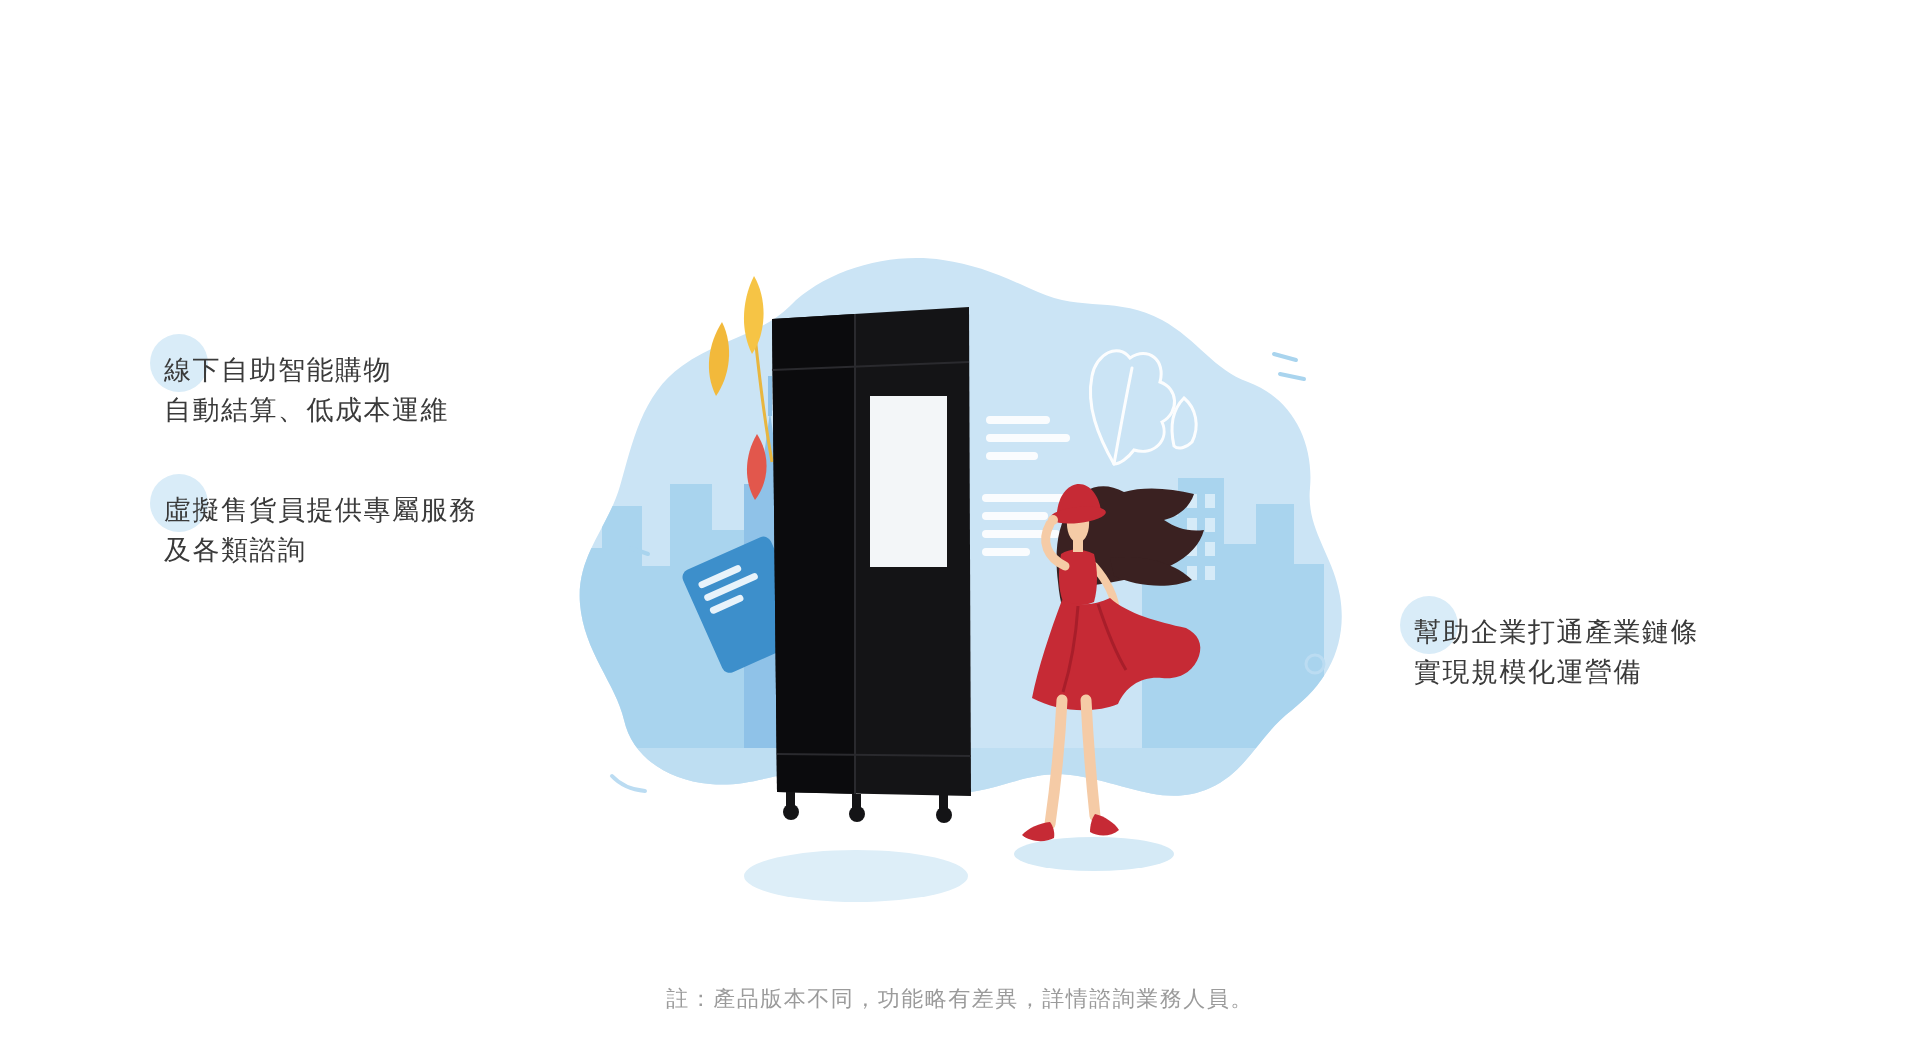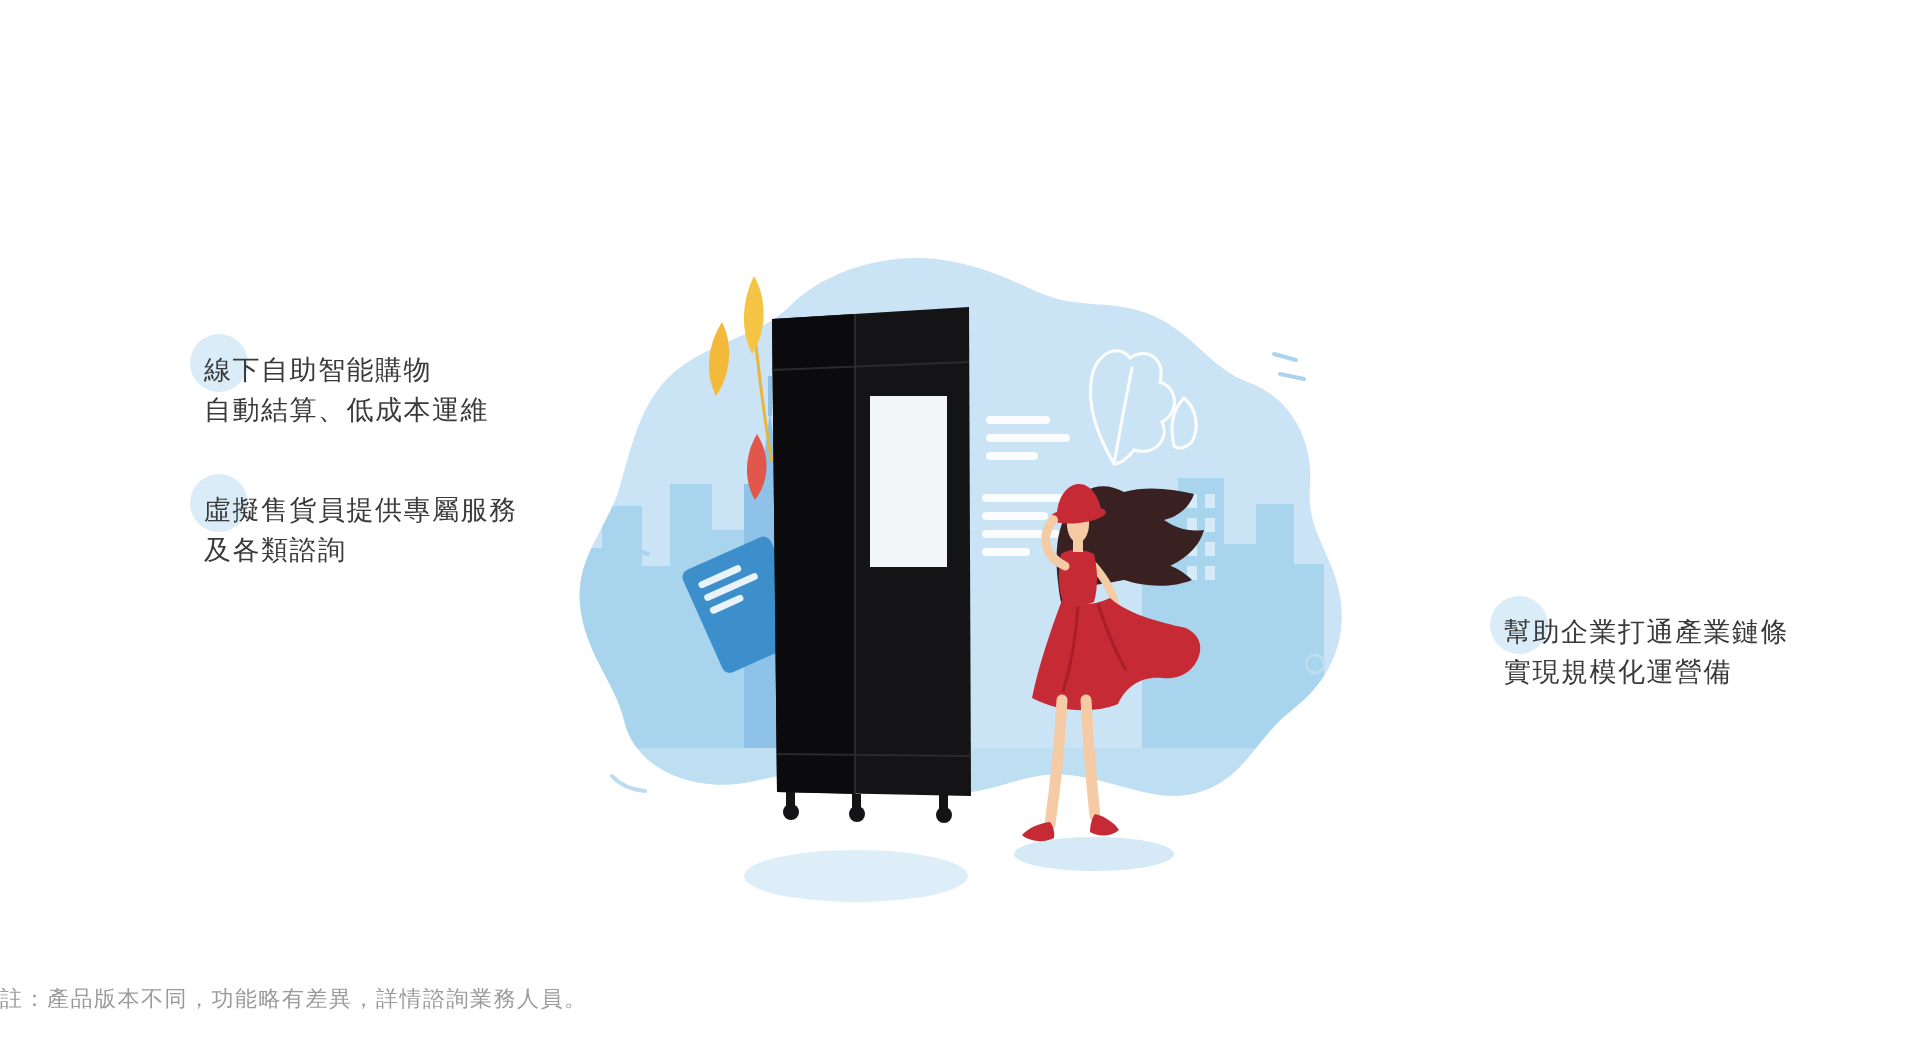--- a/index.html
+++ b/index.html
@@ -1,43 +1,43 @@
 <!DOCTYPE html>
 <html><head>
 <meta charset="utf-8">
 <style>
   html,body{margin:0;padding:0;background:#ffffff;}
   .page{position:relative;width:1920px;height:1040px;background:#ffffff;overflow:hidden;
         font-family:"Liberation Sans","DejaVu Sans",sans-serif;}
-  .feature{position:absolute;z-index:2;margin-left:40px;}
+  .feature{position:absolute;z-index:2;}
   .feature .dot{position:absolute;left:-14px;top:-16px;width:58px;height:58px;border-radius:50%;
         background:#d9ecf8;z-index:0;}
   .feature .ln{position:relative;z-index:1;font-size:27px;line-height:40px;color:#3a3a3a;
         letter-spacing:1.5px;white-space:nowrap;}
-  .footnote{position:absolute;left:0;right:0;top:984px;font-size:22px;
+  .footnote{position:absolute;left:0;right:0;top:984px;text-align:center;font-size:22px;
         color:#9b9b9b;letter-spacing:1.5px;z-index:2;}
   .illustration{position:absolute;left:558px;top:248px;width:800px;height:670px;z-index:1;}
 </style>
 </head>
 <body>
 
 <div class="page">
 
   <div class="feature" style="left:164px;top:350px">
     <span class="dot"></span>
     <div class="ln">線下自助智能購物</div>
     <div class="ln">自動結算、低成本運維</div>
   </div>
   <div class="feature" style="left:164px;top:490px">
     <span class="dot"></span>
     <div class="ln">虛擬售貨員提供專屬服務</div>
     <div class="ln">及各類諮詢</div>
   </div>
 
-  <div class="feature" style="left:1464px;top:612px">
+  <div class="feature" style="left:1414px;top:612px">
     <span class="dot"></span>
     <div class="ln">幫助企業打通產業鏈條</div>
     <div class="ln">實現規模化運營備</div>
   </div>
 
   <svg class="illustration" viewBox="0 0 800 670" aria-hidden="true">
     <defs>
       <clipPath id="blobClip">
         <path d="M385,12 C330,4 268,22 232,58 C204,86 160,92 124,118 C84,146 74,196 62,238 C50,280 18,308 22,356 C26,404 58,436 66,472 C74,508 108,532 152,536 C196,540 224,520 268,524 C312,528 340,548 392,546 C444,544 470,520 520,528 C570,536 608,560 652,540 C690,523 700,488 734,462 C770,434 790,396 782,348 C775,306 748,282 752,240 C756,194 734,150 690,134 C656,122 640,92 604,72 C560,48 524,64 480,44 C444,28 420,17 385,12 Z"></path>
       </clipPath>

